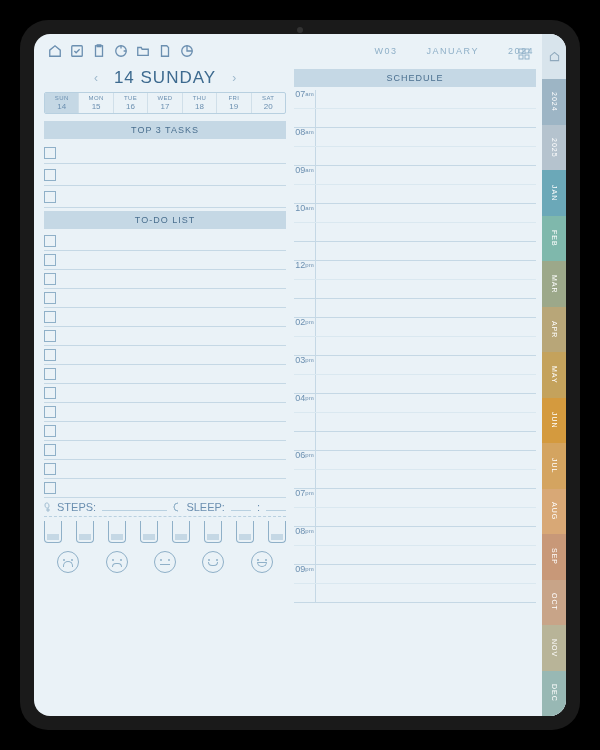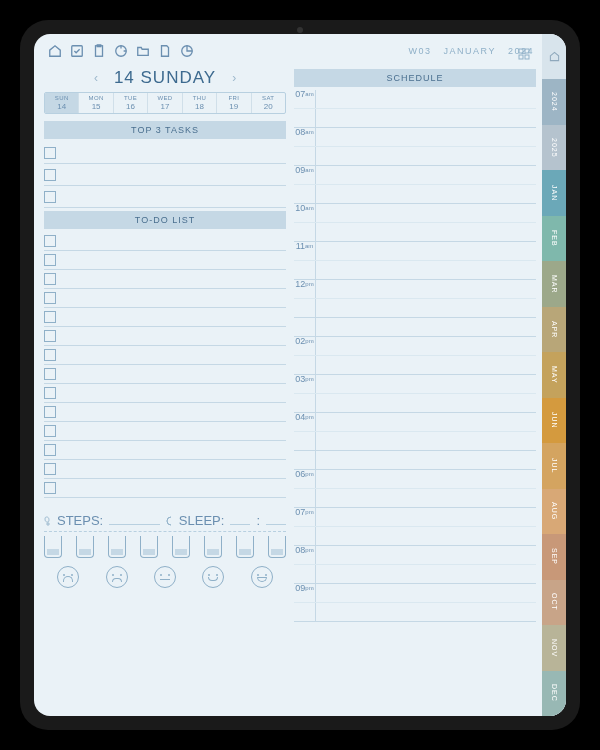--- a/index.html
+++ b/index.html
@@ -18,40 +18,40 @@
 .day-cell{flex:1;text-align:center;padding:2px 0;font-size:7px;color:#6b8fb0;border-right:1px solid #d0dfe9}
 .day-cell:last-child{border-right:none}
 .day-cell.active{background:#c5d8e5}
 .day-cell .dn{font-size:6px;letter-spacing:0.4px}
 .day-cell .dd{font-size:8px;margin-top:1px}
 .section-hdr{background:#c5d8e5;text-align:center;padding:4px;font-size:9px;letter-spacing:1px;color:#4a6f8f;margin:3px 0}
 .check-row{display:flex;align-items:center;gap:6px;border-bottom:1px solid #c5d8e5;height:19px}
 .check-row.tall{height:22px}
 .checkbox{width:12px;height:12px;border:1px solid #8fb0c8;flex-shrink:0}
 .check-line{flex:1}
-.trackers{margin-top:12px;font-size:13px;color:#6b8fb0}
+.trackers{margin-top:0;font-size:11px;color:#6b8fb0}
 .track-row{display:flex;gap:6px;align-items:center;border-bottom:1px dashed #b8d0e0;padding:3px 0}
 .track-row span{display:flex;align-items:center;gap:3px}
 .track-line{flex:1;border-bottom:1px solid #b8d0e0;height:8px}
 .water-row{display:flex;gap:3px;padding:4px 0;justify-content:space-between}
 .glass{width:18px;height:22px;border:1px solid #8fb0c8;border-top:none;border-radius:0 0 4px 4px;position:relative}
 .glass::before{content:"";position:absolute;bottom:2px;left:2px;right:2px;height:6px;background:#c5d8e5}
 .mood-row{display:flex;justify-content:space-around;padding:4px 0 0}
 .mood{width:22px;height:22px;border:1.2px solid #8fb0c8;border-radius:50%;position:relative}
 .mood::before,.mood::after{content:"";position:absolute;background:#8fb0c8}
 .mood .eyes{position:absolute;top:7px;left:5px;right:5px;display:flex;justify-content:space-between}
 .mood .eye{width:2px;height:2px;background:#8fb0c8;border-radius:50%}
 .mood .mouth{position:absolute;left:5px;right:5px}
 .m1 .mouth{bottom:5px;height:6px;border:1.2px solid #8fb0c8;border-top:none;border-radius:0 0 10px 10px;transform:rotate(180deg)}
 .m2 .mouth{bottom:5px;height:4px;border:1.2px solid #8fb0c8;border-top:none;border-radius:0 0 10px 10px;transform:rotate(180deg)}
 .m3 .mouth{bottom:7px;height:1px;background:#8fb0c8}
 .m4 .mouth{bottom:6px;height:4px;border:1.2px solid #8fb0c8;border-top:none;border-radius:0 0 10px 10px}
 .m5 .mouth{bottom:5px;height:5px;border:1.2px solid #8fb0c8;border-top:none;border-radius:0 0 10px 10px}
 .m5 .mouth::after{content:"";position:absolute;top:0;left:0;right:0;height:1px;background:#8fb0c8}
-.right-hdr{display:flex;justify-content:flex-end;gap:12px;font-size:9px;color:#8fb0c8;letter-spacing:1.5px;padding:4px 2px 10px}
+.right-hdr{display:flex;justify-content:flex-end;gap:29px;font-size:9px;color:#8fb0c8;letter-spacing:1.5px;padding:4px 2px 10px}
 .sched-row{display:flex;border-bottom:1px solid #c5d8e5;height:19px}
 .sched-row.half{border-bottom:1px solid #dae8f0}
 .time-col{width:22px;text-align:center;font-size:8px;color:#6b8fb0;border-right:1px solid #c5d8e5;display:flex;flex-direction:row;justify-content:center;line-height:1}
 .time-col .h{font-size:9px}
 .time-col .ap{font-size:6px;margin-top:1px}
 .grid-icon{position:absolute;top:12px;right:36px;color:#8fb0c8}
 .tabs{width:24px;display:flex;flex-direction:column;background:#d8e4ec}
 .tab{flex:1;display:flex;align-items:center;justify-content:center;writing-mode:vertical-rl;font-size:7px;letter-spacing:1px;color:#fff;cursor:pointer}
 .tab.home{writing-mode:horizontal-tb;color:#8fa8bc}
 .tab.home svg{width:11px;height:11px;stroke:#8fa8bc;fill:none;stroke-width:1.5}
@@ -323,27 +323,20 @@
               <div class="time-col">
                 <span class="h">10</span>
                 <span class="ap">am</span>
               </div>
               <div style="flex:1"></div>
             </div>
             <div class="sched-row">
               <div class="time-col"></div>
               <div style="flex:1"></div>
             </div>
-            <div class="sched-row half">
-              <div class="time-col">
-                <span class="h">11</span>
-                <span class="ap">am</span>
-              </div>
-              <div style="flex:1"></div>
-            </div>
             <div class="sched-row">
               <div class="time-col"></div>
               <div style="flex:1"></div>
             </div>
             <div class="sched-row half">
               <div class="time-col">
                 <span class="h">12</span>
                 <span class="ap">pm</span>
               </div>
               <div style="flex:1"></div>

